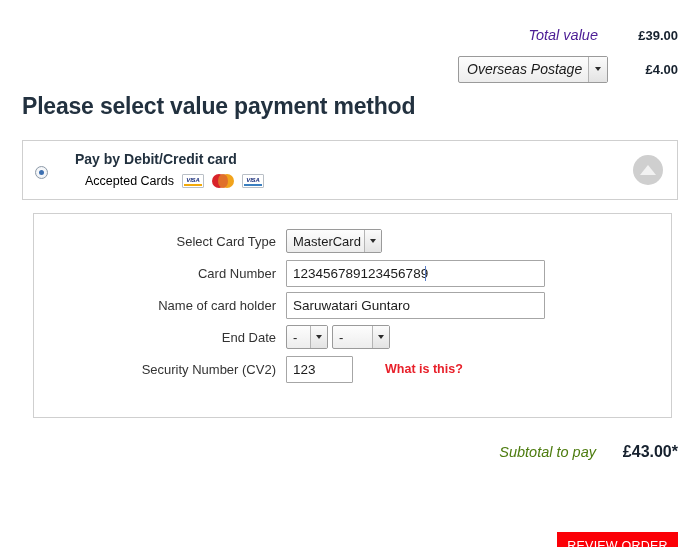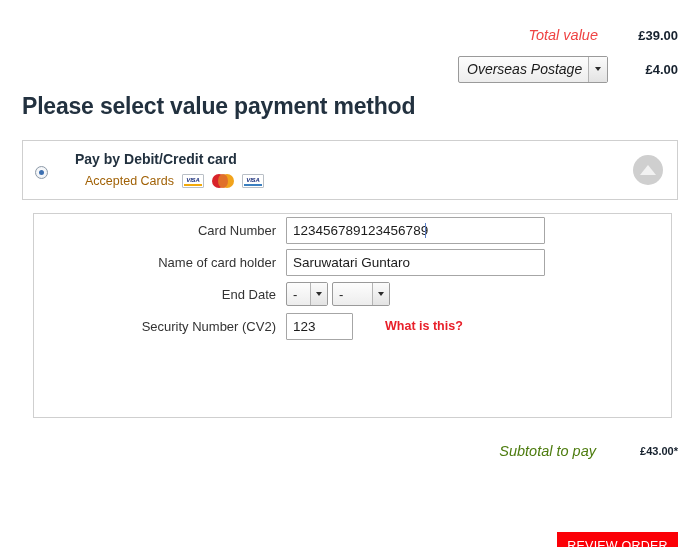--- a/index.html
+++ b/index.html
@@ -26,21 +26,21 @@
   }
   .summary-row {
     display: flex;
     align-items: center;
     justify-content: flex-end;
     height: 34px;
   }
   .summary-label {
     font-style: italic;
     font-size: 14.5px;
-    color: #ef4444;
+    color: #4c1d95;
     text-align: right;
     padding-right: 10px;
     white-space: nowrap;
   }
   .summary-amount {
     font-weight: bold;
     font-size: 13px;
     color: #16212e;
     width: 92px;
     text-align: right;
@@ -154,21 +154,21 @@
   .accepted-row {
     position: absolute;
     left: 62px;
     top: 33px;
     display: flex;
     align-items: center;
     gap: 8px;
   }
   .accepted-label {
     font-size: 12.5px;
-    color: #a16207;
+    color: #000000;
   }
 
   
   .card-logo {
     height: 14px;
     width: 22px;
     display: inline-block;
     position: relative;
   }
   .visa {
@@ -329,21 +329,21 @@
     justify-content: flex-end;
   }
   .subtotal-label {
     font-style: italic;
     font-size: 14.5px;
     color: #4d7c0f;
     padding-right: 12px;
   }
   .subtotal-amount {
     font-weight: bold;
-    font-size: 11px;
+    font-size: 16px;
     color: #16212e;
     width: 92px;
     text-align: right;
     padding-right: 22px;
     box-sizing: border-box;
   }
 
   
   .review-btn {
     position: absolute;
@@ -409,20 +409,31 @@
       <span class="visa-text">VISA</span>
       <span class="visa-bar"></span>
     </span>
   </div>
 
   <div class="collapse-btn"></div>
 </div>
 
 <div class="form-panel">
 
+  <div class="field-row r1">
+    <span class="field-label">Select Card Type</span>
+    <span class="field-control">
+      <span class="sel-wrap">
+        <select class="sel sel-cardtype">
+          <option>MasterCard</option>
+        </select>
+        <span class="arrow"></span>
+      </span>
+    </span>
+  </div>
 
   <div class="field-row">
     <span class="field-label">Card Number</span>
     <span class="field-control">
       <span class="txt txt-wide txt-fake">
         <span>123456789123456789</span>
         <span class="caret"></span>
       </span>
     </span>
   </div>

